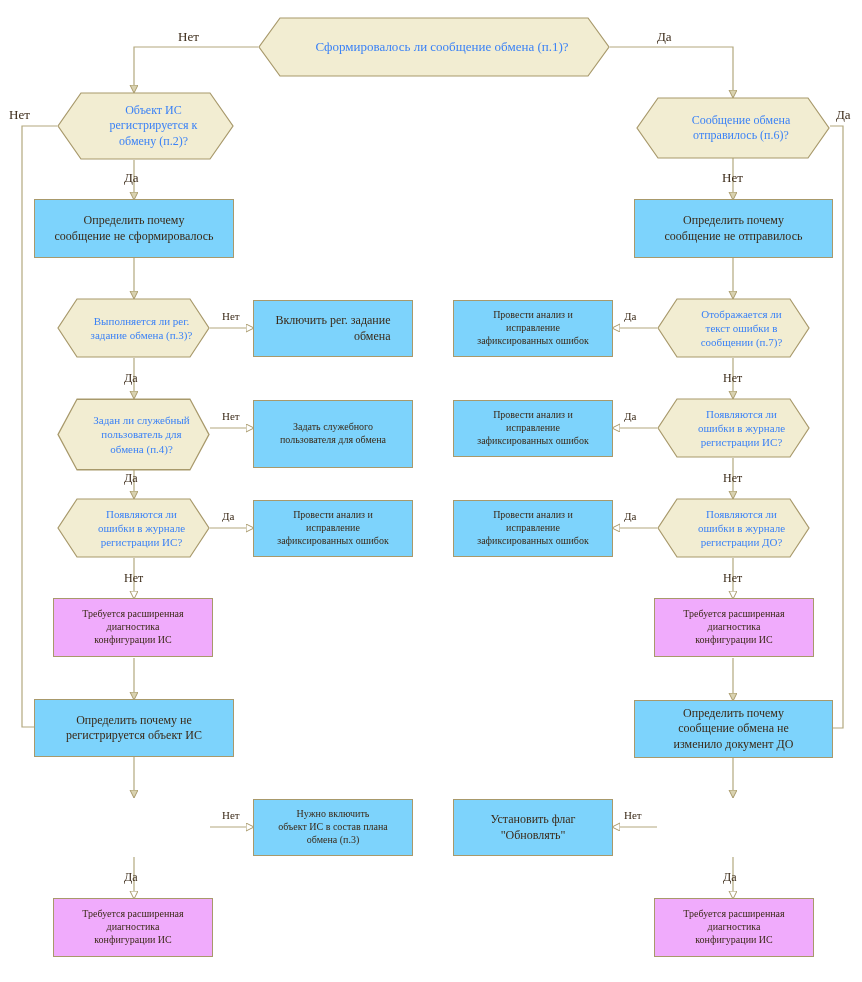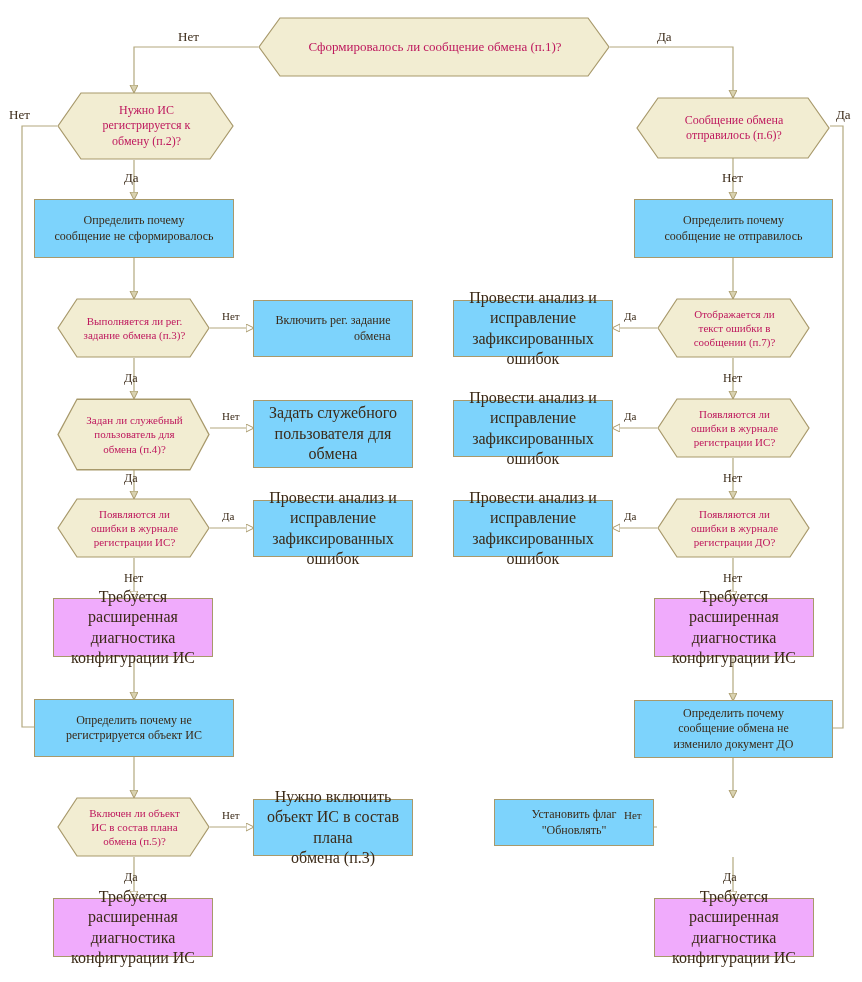--- a/index.html
+++ b/index.html
@@ -47,43 +47,43 @@
     box-sizing: border-box;
   }
   .hexwrap .hexsvg {
     position: absolute;
     left: 0; top: 0;
     width: 100%;
     height: 100%;
   }
   .hexwrap .hextext {
     position: absolute;
-    left: 1px; top: 0;
+    left: 8px; top: 0;
     width: 100%;
     height: 100%;
     display: flex;
     align-items: center;
     justify-content: center;
     text-align: center;
-    color: #be185d;
+    color: #3b82f6;
     line-height: 1.28;
     white-space: pre-line;
     box-sizing: border-box;
     padding: 0 22px;
   }
   .edge-label {
     position: absolute;
     color: #3b2a18;
     background: transparent;
     white-space: nowrap;
     line-height: 1;
   }
   .fs13 { font-size: 13px; }
   .fs12 { font-size: 12px; }
-  .fs115 { font-size: 16px; }
+  .fs115 { font-size: 10px; }
   .fs11 { font-size: 11px; }
 </style>
 </head>
 <body>
 
 <div id="canvas">
 
   <svg id="edges" viewBox="0 0 862 982">
     <defs>
       <marker id="arrowFilled" markerWidth="10" markerHeight="10" refX="7" refY="4" orient="auto" markerUnits="userSpaceOnUse">
@@ -139,21 +139,21 @@
     <svg class="hexsvg" viewBox="0 0 352 60" preserveAspectRatio="none">
       <polygon points="22,1 330,1 351,30 330,59 22,59 1,30" fill="#f2edd2" stroke="#a8996b" stroke-width="1.2"></polygon>
     </svg>
     <div class="hextext fs13">Сформировалось ли сообщение обмена (п.1)?</div>
   </div>
 
   <div class="hexwrap" style="left:57px; top:92px; width:177px; height:68px;">
     <svg class="hexsvg" viewBox="0 0 177 68" preserveAspectRatio="none">
       <polygon points="24,1 153,1 176,34 153,67 24,67 1,34" fill="#f2edd2" stroke="#a8996b" stroke-width="1.2"></polygon>
     </svg>
-    <div class="hextext fs12" style="padding:0 18px;">Нужно ИС
+    <div class="hextext fs12" style="padding:0 18px;">Объект ИС
 регистрируется к
 обмену (п.2)?</div>
   </div>
 
   <div class="hexwrap" style="left:636px; top:97px; width:194px; height:62px;">
     <svg class="hexsvg" viewBox="0 0 194 62" preserveAspectRatio="none">
       <polygon points="22,1 172,1 193,31 172,61 22,61 1,31" fill="#f2edd2" stroke="#a8996b" stroke-width="1.2"></polygon>
     </svg>
     <div class="hextext fs12" style="padding:0 16px;">Сообщение обмена
 отправилось (п.6)?</div>
@@ -248,35 +248,27 @@
 диагностика
 конфигурации ИС</div>
 
   <div class="node process fs12" style="left:34px; top:699px; width:200px; height:58px;">Определить почему не
 регистрируется объект ИС</div>
 
   <div class="node process fs12" style="left:634px; top:700px; width:199px; height:58px;">Определить почему
 сообщение обмена не
 изменило документ ДО</div>
 
-  <div class="hexwrap" style="left:57px; top:797px; width:153px; height:60px;">
-    <svg class="hexsvg" viewBox="0 0 153 60" preserveAspectRatio="none">
-      <polygon points="20,1 133,1 152,30 133,59 20,59 1,30" fill="#f2edd2" stroke="#a8996b" stroke-width="1.2"></polygon>
-    </svg>
-    <div class="hextext fs11" style="padding:0 13px;">Включен ли объект
-ИС в состав плана
-обмена (п.5)?</div>
-  </div>
 
   <div class="node process fs115" style="left:253px; top:799px; width:160px; height:57px;">Нужно включить
 объект ИС в состав плана
 обмена (п.3)</div>
 
 
-  <div class="node process fs12" style="left:453px; top:799px; width:160px; height:47px;margin-left:41px;">Установить флаг
+  <div class="node process fs12" style="left:453px; top:799px; width:160px; height:57px;">Установить флаг
 "Обновлять"</div>
 
   <div class="node terminal fs115" style="left:53px; top:898px; width:160px; height:59px;">Требуется расширенная
 диагностика
 конфигурации ИС</div>
 
   <div class="node terminal fs115" style="left:654px; top:898px; width:160px; height:59px;">Требуется расширенная
 диагностика
 конфигурации ИС</div>
 

